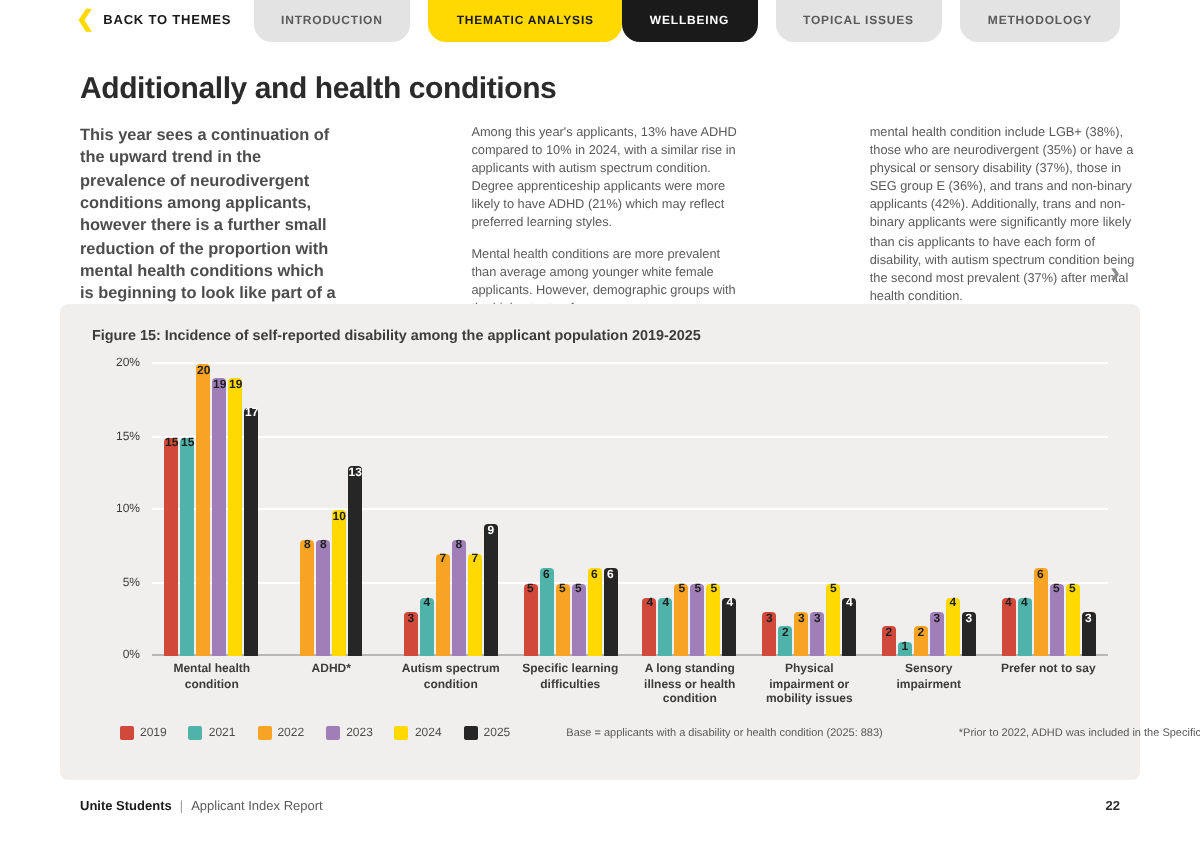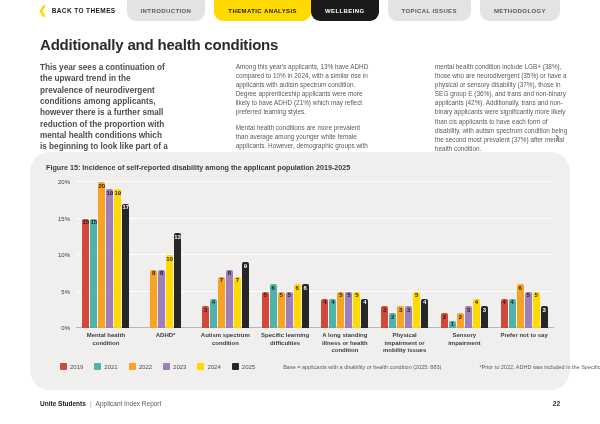--- a/index.html
+++ b/index.html
@@ -54,21 +54,21 @@
 
   .pager-next {
     position: absolute; right: 40px; top: 130px;
     font-size: 15px; color: #8c8c8c; line-height: 14px; cursor: pointer;
     font-weight: bold;
   }
 
   
   .panel {
     position: absolute; left: 30px; right: 30px; top: 152px; height: 238px;
-    background: #f0efee; border-radius: 20px;
+    background: #f0efee; border-radius: 4px;
     padding: 11px 16px 8px 16px;
   }
   .figure-title { font-size: 7.2px; font-weight: bold; color: #3c3c3c; }
 
   .chart { position: relative; margin-top: 10px; height: 146px; }
   .plot { position: relative; margin-left: 30px; height: 100%; }
   .gridline {
     position: absolute; left: 0; right: 0; height: 1px;
     background: rgba(255,255,255,0.9);
   }

